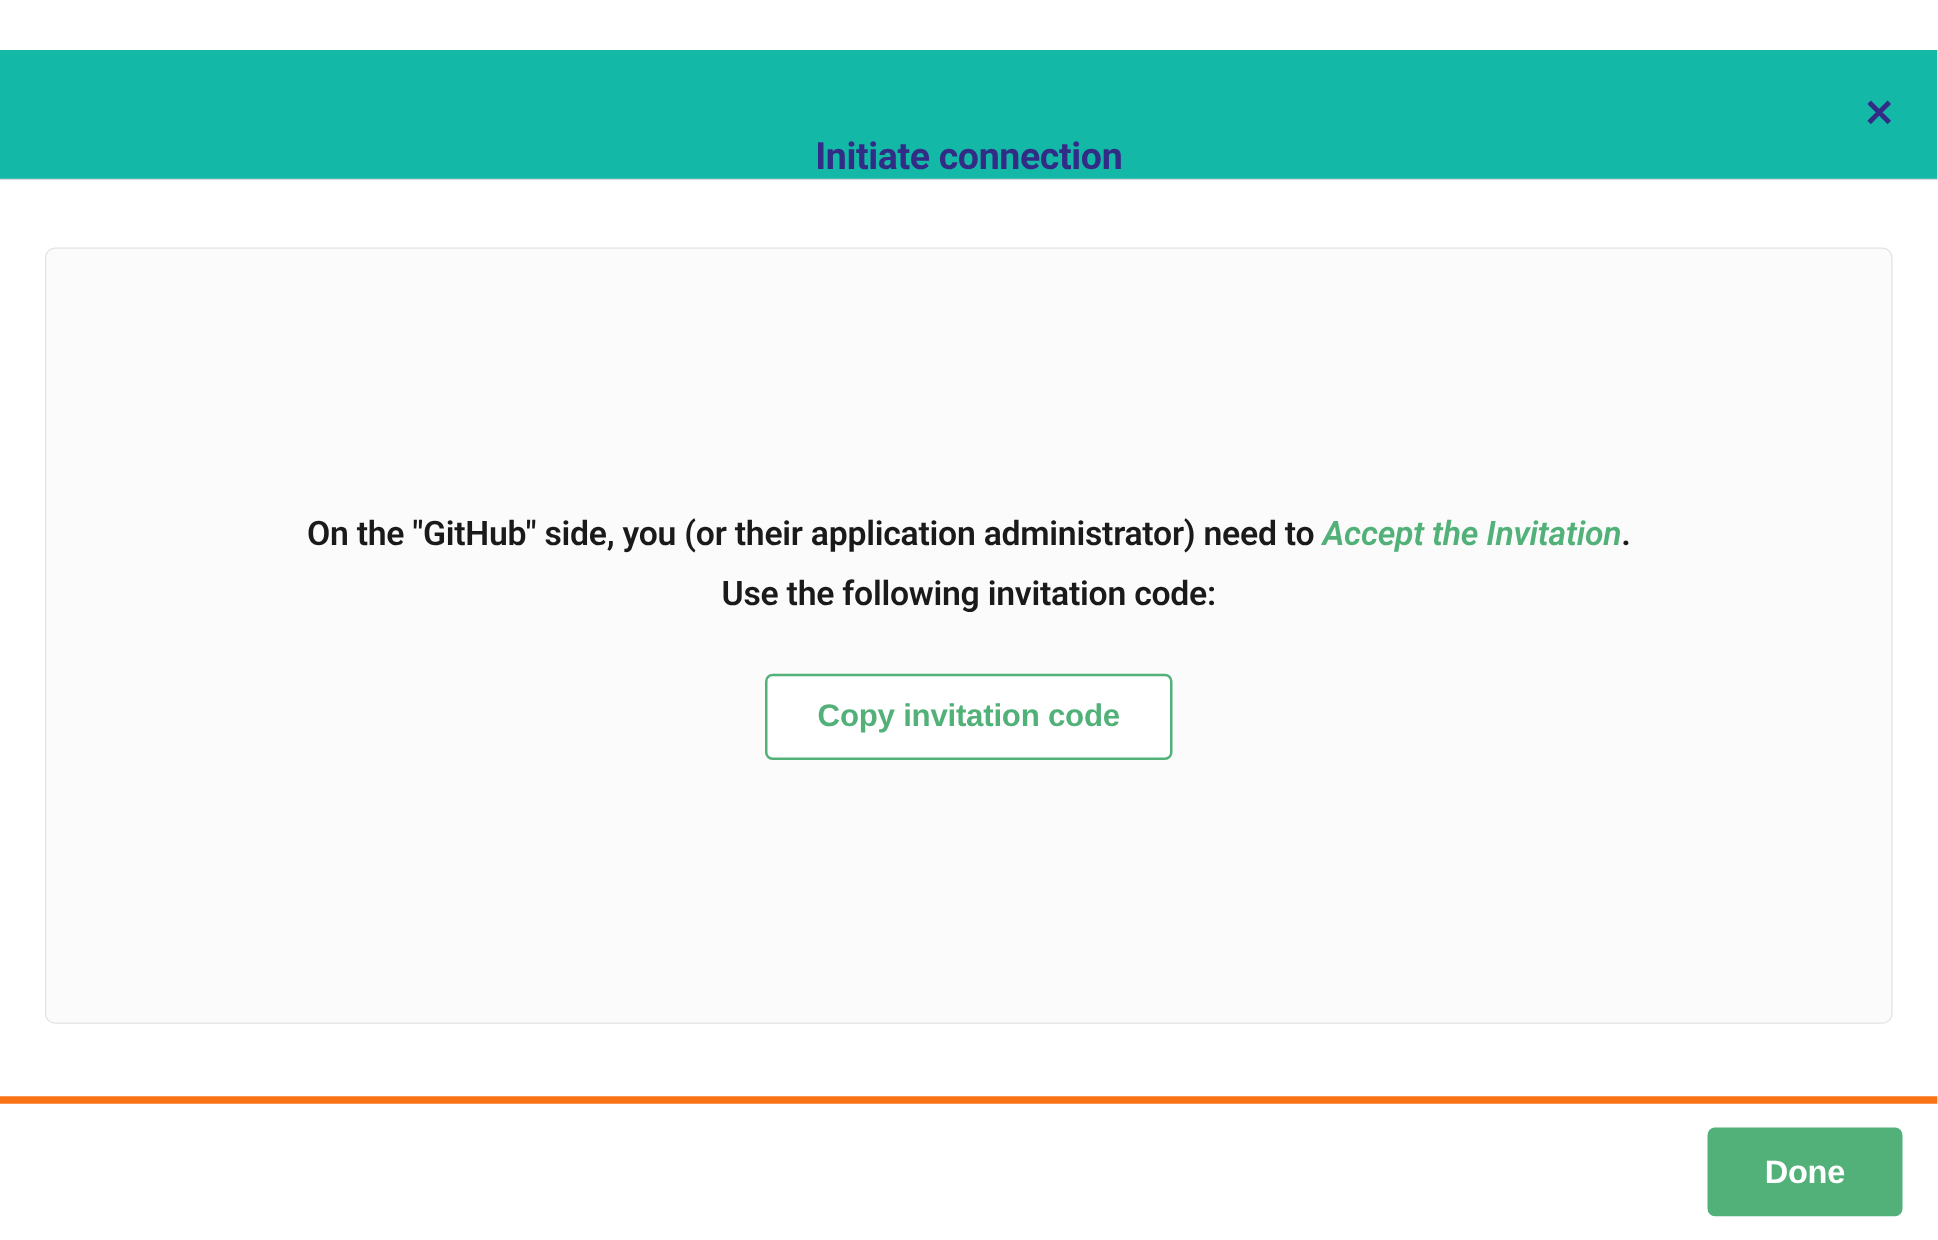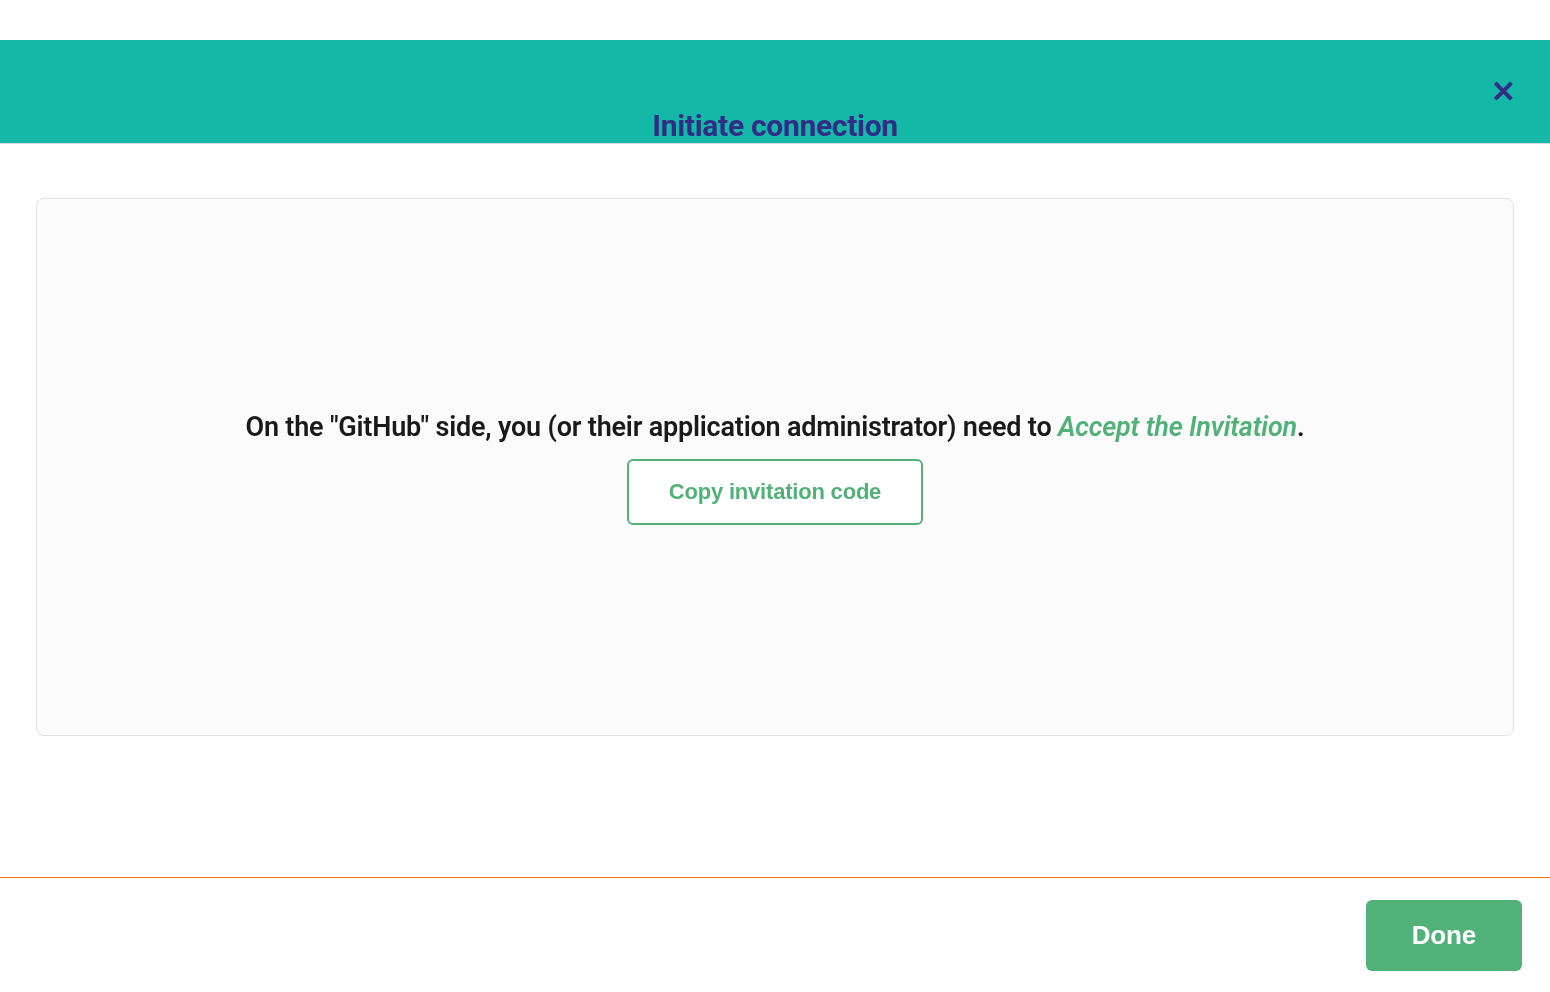--- a/index.html
+++ b/index.html
@@ -99,40 +99,40 @@
       font-weight: 600;
       color: #1a1a1a;
       margin-bottom: 48px;
       letter-spacing: -0.2px;
     }
     
     .copy-btn {
       background: #fff;
       border: 2px solid #52b178;
       color: #52b178;
-      font-size: 22px;
+      font-size: 25px;
       font-weight: 700;
       padding: 18px 40px;
       border-radius: 6px;
       cursor: pointer;
       letter-spacing: -0.2px;
     }
     
     .footer {
       position: absolute;
       bottom: 0;
       left: 0;
       right: 0;
       height: 115px;
       background: #fff;
       display: flex;
       align-items: center;
       justify-content: flex-end;
       padding-right: 28px;
-      border-top: 1px solid #f97316;
+      border-top: 6px solid #f97316;
     }
     
     .done-btn {
       background: #52b178;
       color: #fff;
       font-size: 26px;
       font-weight: 700;
       border: none;
       padding: 20px 46px;
       border-radius: 6px;
@@ -148,19 +148,20 @@
   <button class="close-btn">
     <span>✕</span>
   </button>
 </div>
 
 <div class="content-area">
   <div class="card">
     <div class="instruction-text">
       <span>On the "GitHub" side, you (or their application administrator) need to </span><span class="accept-link">Accept the Invitation</span><span>.</span>
     </div>
+    <div class="sub-instruction">Use the following invitation code:</div>
     <button class="copy-btn">Copy invitation code</button>
   </div>
 </div>
 
 <div class="footer">
   <button class="done-btn">Done</button>
 </div>
 
 </body></html>

